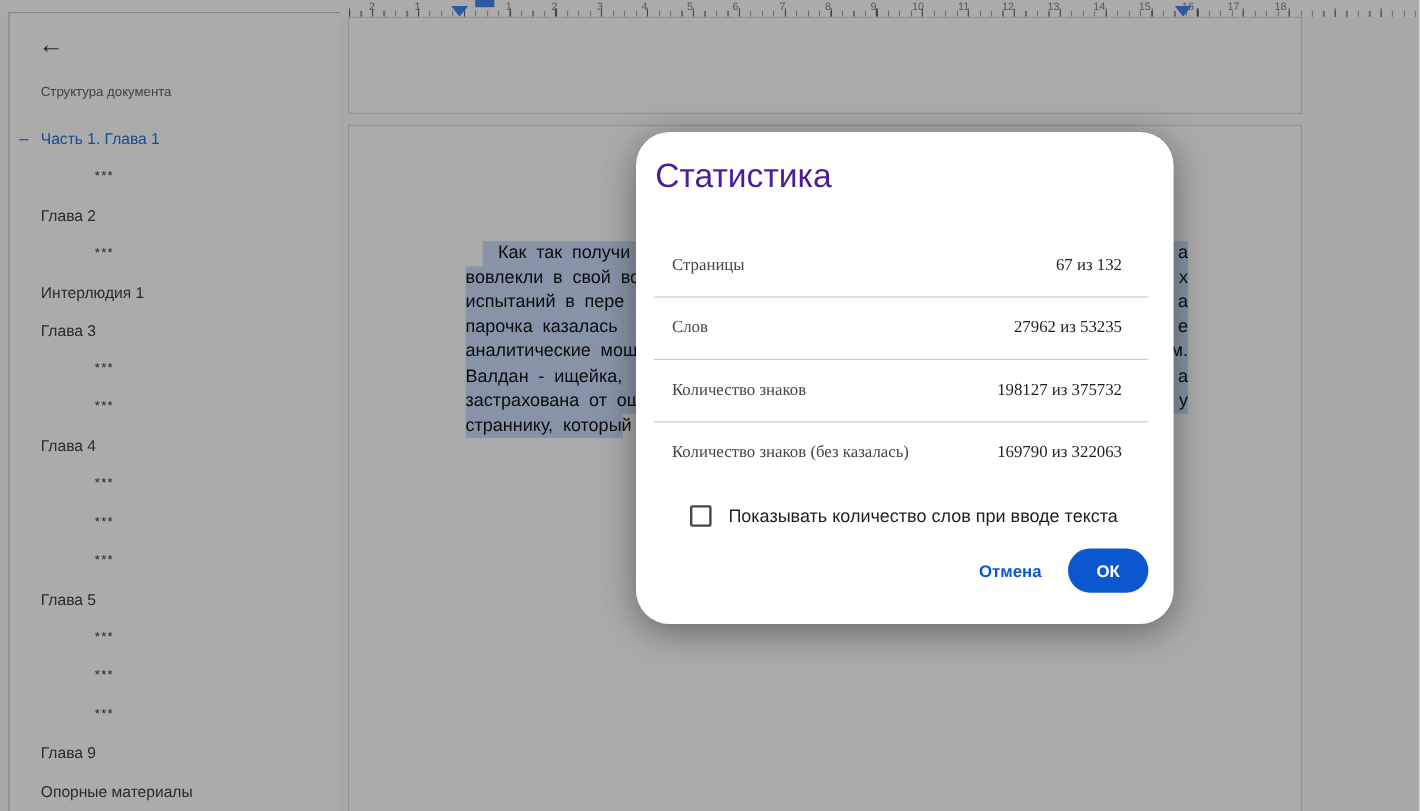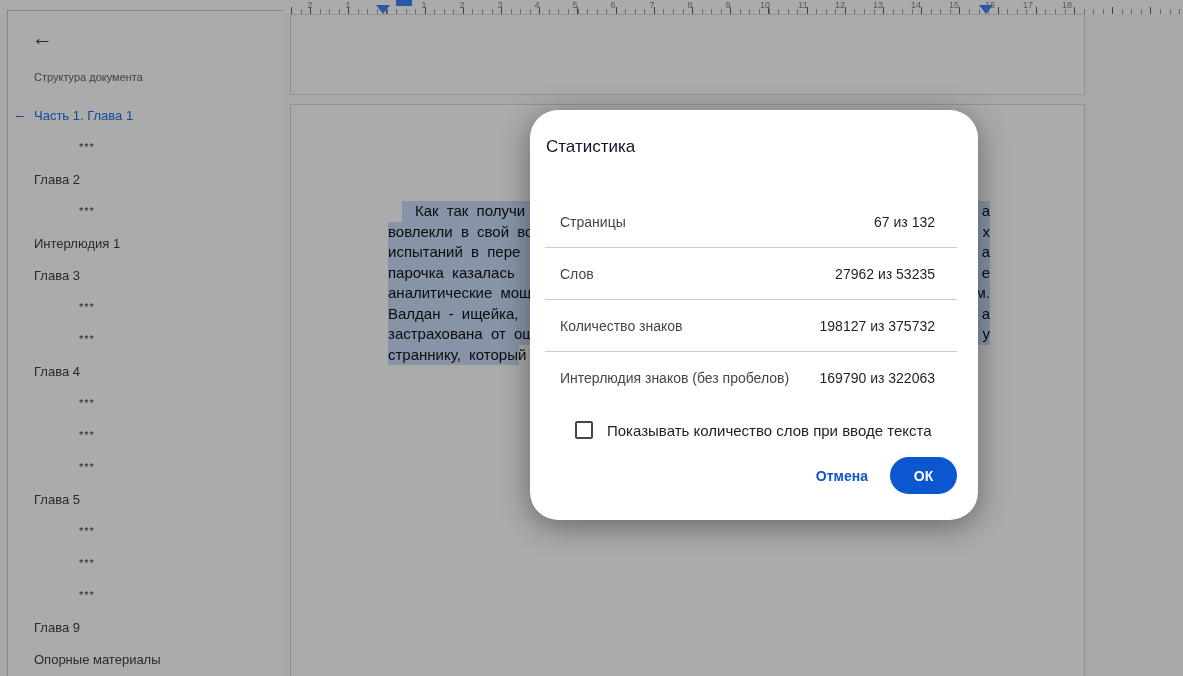--- a/index.html
+++ b/index.html
@@ -43,22 +43,22 @@
   .dline { display:flex; justify-content:space-between; background:var(--sel,#c9ddf9);
     font-size:15px; line-height:20.5px; color:#101114; word-spacing:4px; white-space:pre; }
   .dline.first { margin-left:14px; }
   .dline.first span:first-child { padding-left:13px; }
   .dline.last { width:131px; justify-content:flex-start; }
 
   
   .scrim { position:absolute; inset:0; background:rgba(0,0,0,0.33); z-index:5; }
   .dialog { position:absolute; left:530px; top:110px; width:448px; height:410px; background:#ffffff;
     border-radius:28px; box-shadow:0 6px 30px rgba(0,0,0,0.4); z-index:10; }
-  .dialog-title { margin:24px 0 0 16px; font-size:17px; line-height:26px; color:#0f172a; font-weight:400; }
-  .stat-rows { margin:36px 21px 0 15px; }
+  .dialog-title { margin:24px 0 0 16px; font-size:28px; line-height:26px; color:#4c1d95; font-weight:400; }
+  .stat-rows { margin:36px 21px 0 15px;font-family:Liberation Serif, serif; }
   .stat-row { height:52px; display:flex; align-items:center; justify-content:space-between;
     padding:0 22px 0 15px; }
   .stat-row:not(:last-child) { border-bottom:1px solid #c9ccd1; }
   .stat-label { font-size:14px; color:#444746; }
   .stat-value { font-size:14px; color:#1f1f1f; }
   .check-row { margin:8px 21px 0 45px; height:36px; display:flex; align-items:center; }
   .checkbox { width:18px; height:18px; border:2px solid #474747; border-radius:2px; background:#fff;
     flex:0 0 auto; cursor:pointer; }
   .check-label { margin-left:14px; font-size:15px; color:#1f1f1f; }
   .btn-row { margin:9px 21px 0 0; display:flex; justify-content:flex-end; }
@@ -190,21 +190,21 @@
         </div>
         <div class="stat-row">
           <span class="stat-label">Слов</span>
           <span class="stat-value">27962 из 53235</span>
         </div>
         <div class="stat-row">
           <span class="stat-label">Количество знаков</span>
           <span class="stat-value">198127 из 375732</span>
         </div>
         <div class="stat-row">
-          <span class="stat-label">Интерлюдия знаков (без пробелов)</span>
+          <span class="stat-label">Количество знаков (без казалась)</span>
           <span class="stat-value">169790 из 322063</span>
         </div>
       </div>
     <div class="check-row">
       <div class="checkbox"></div>
       <div class="check-label">Показывать количество слов при вводе текста</div>
     </div>
     <div class="btn-row">
       <button class="btn-cancel">Отмена</button>
       <button class="btn-ok">ОК</button>

